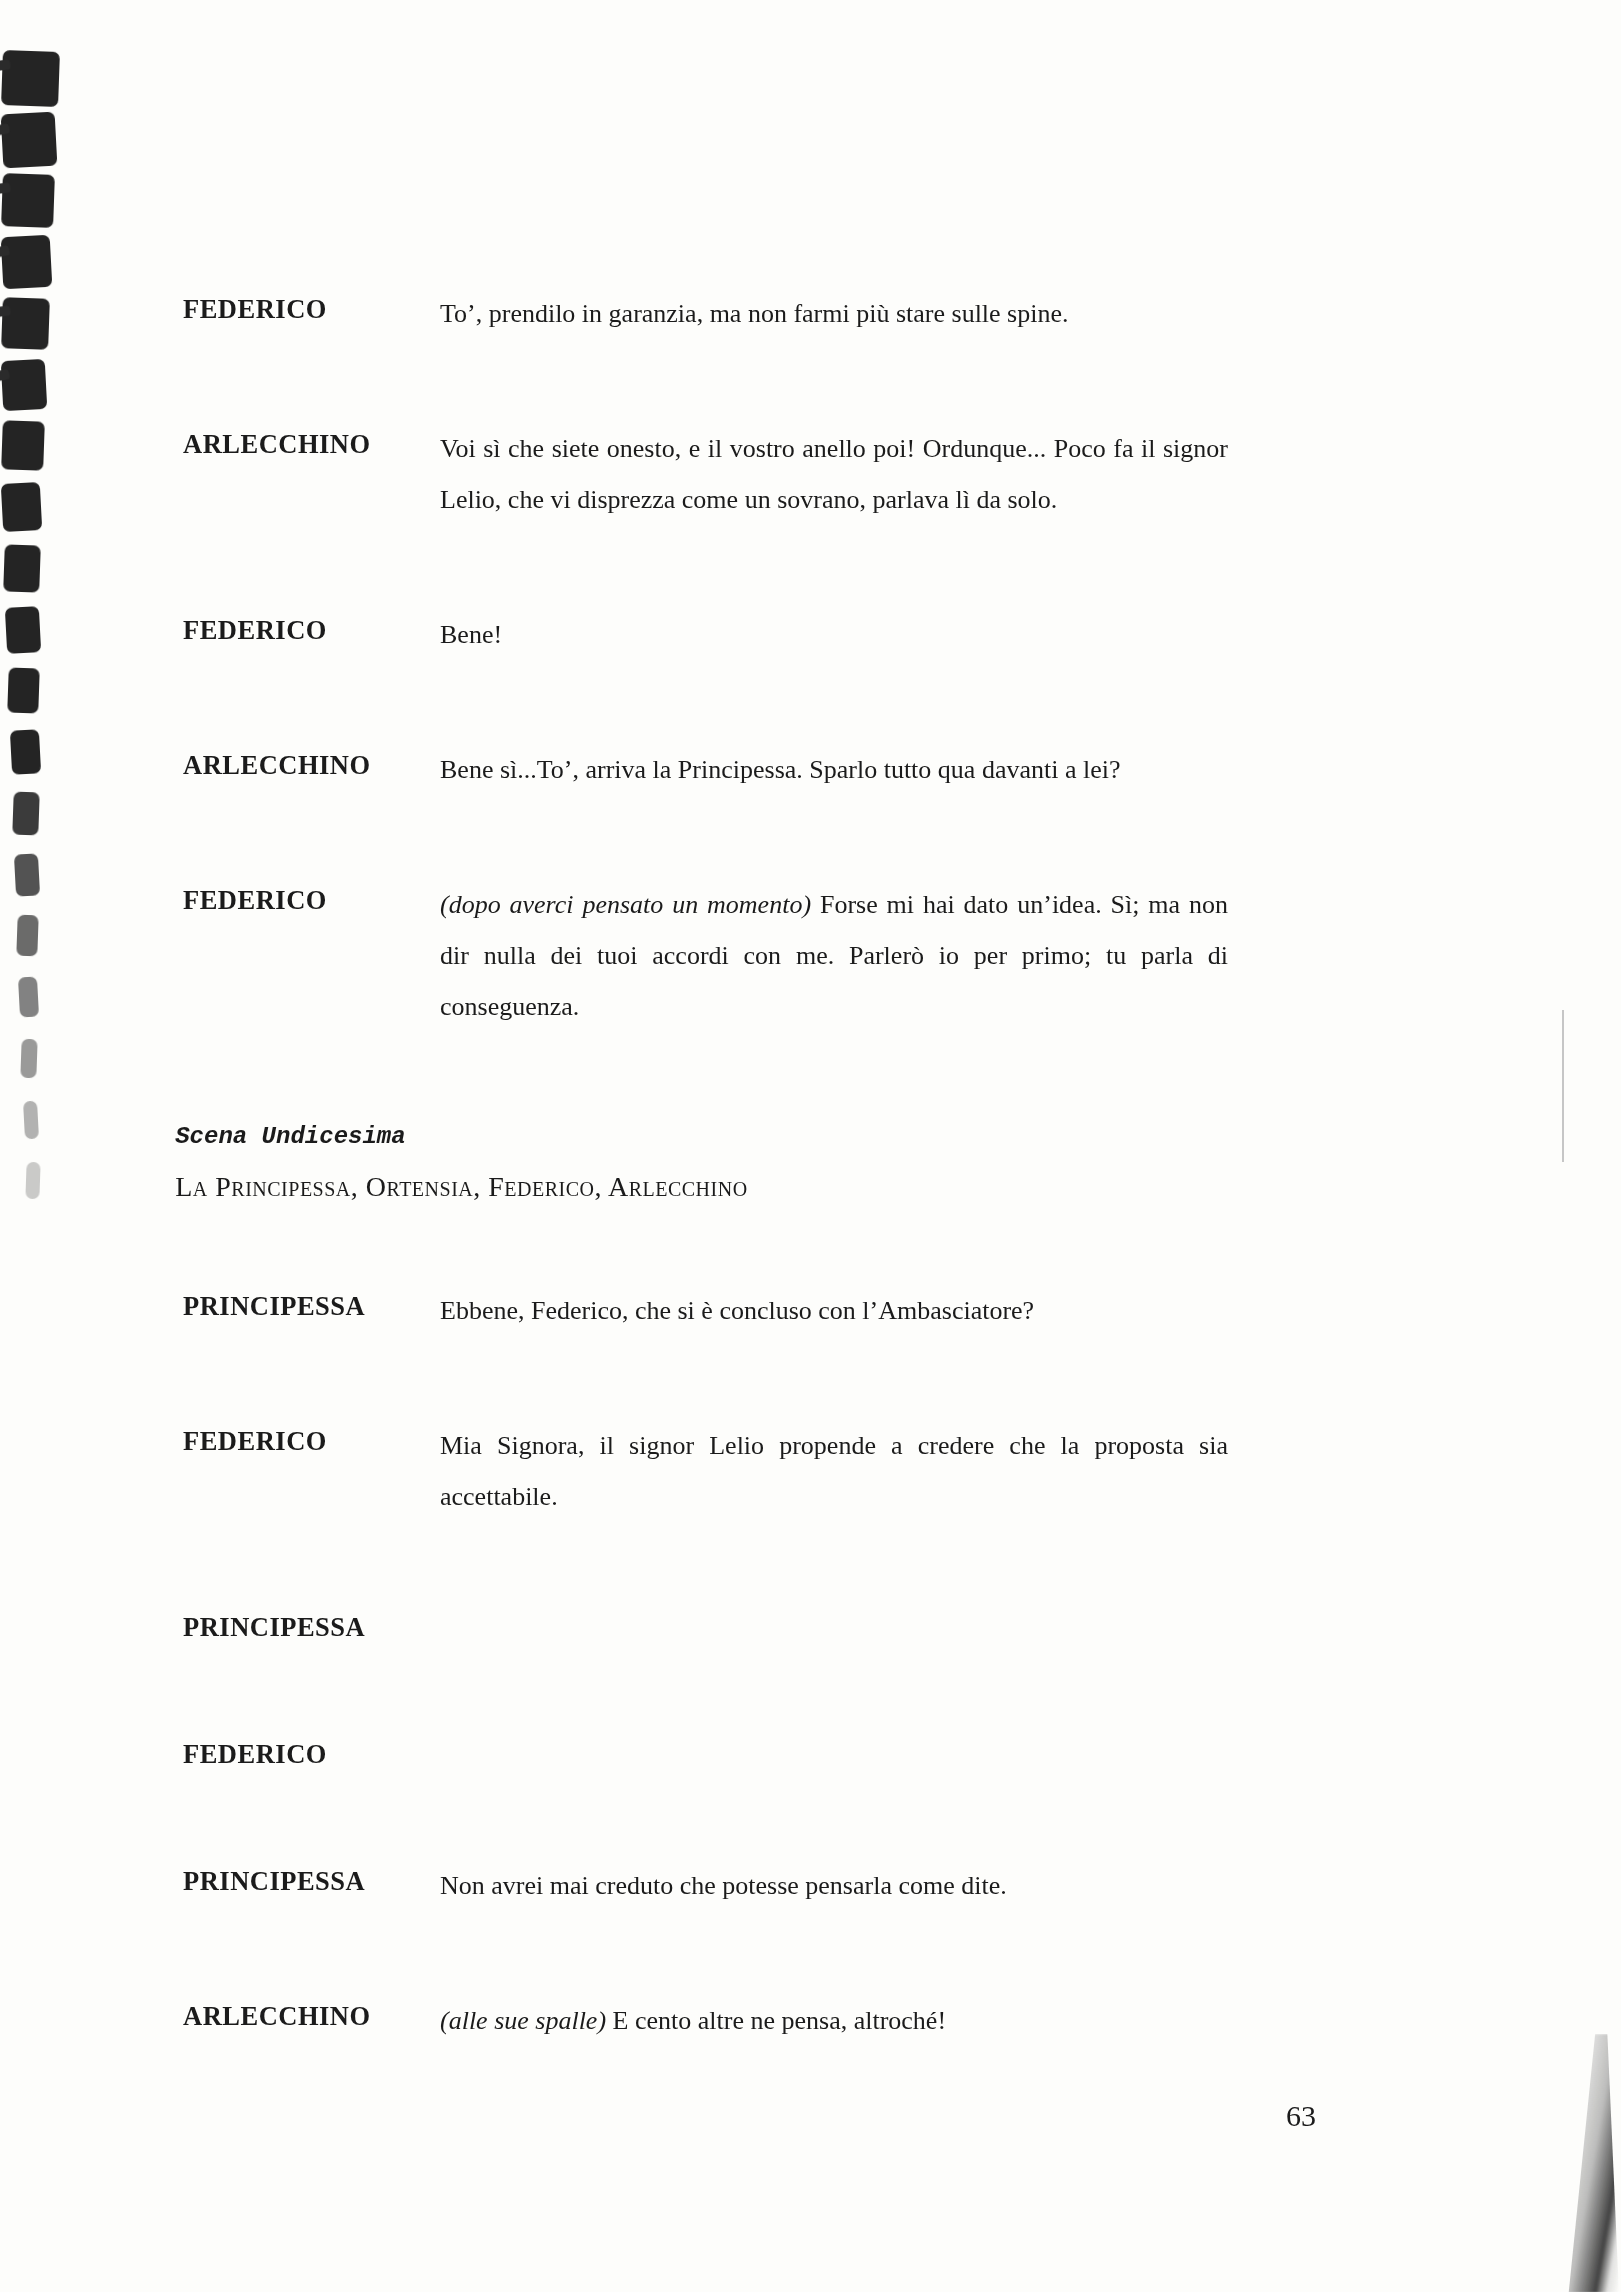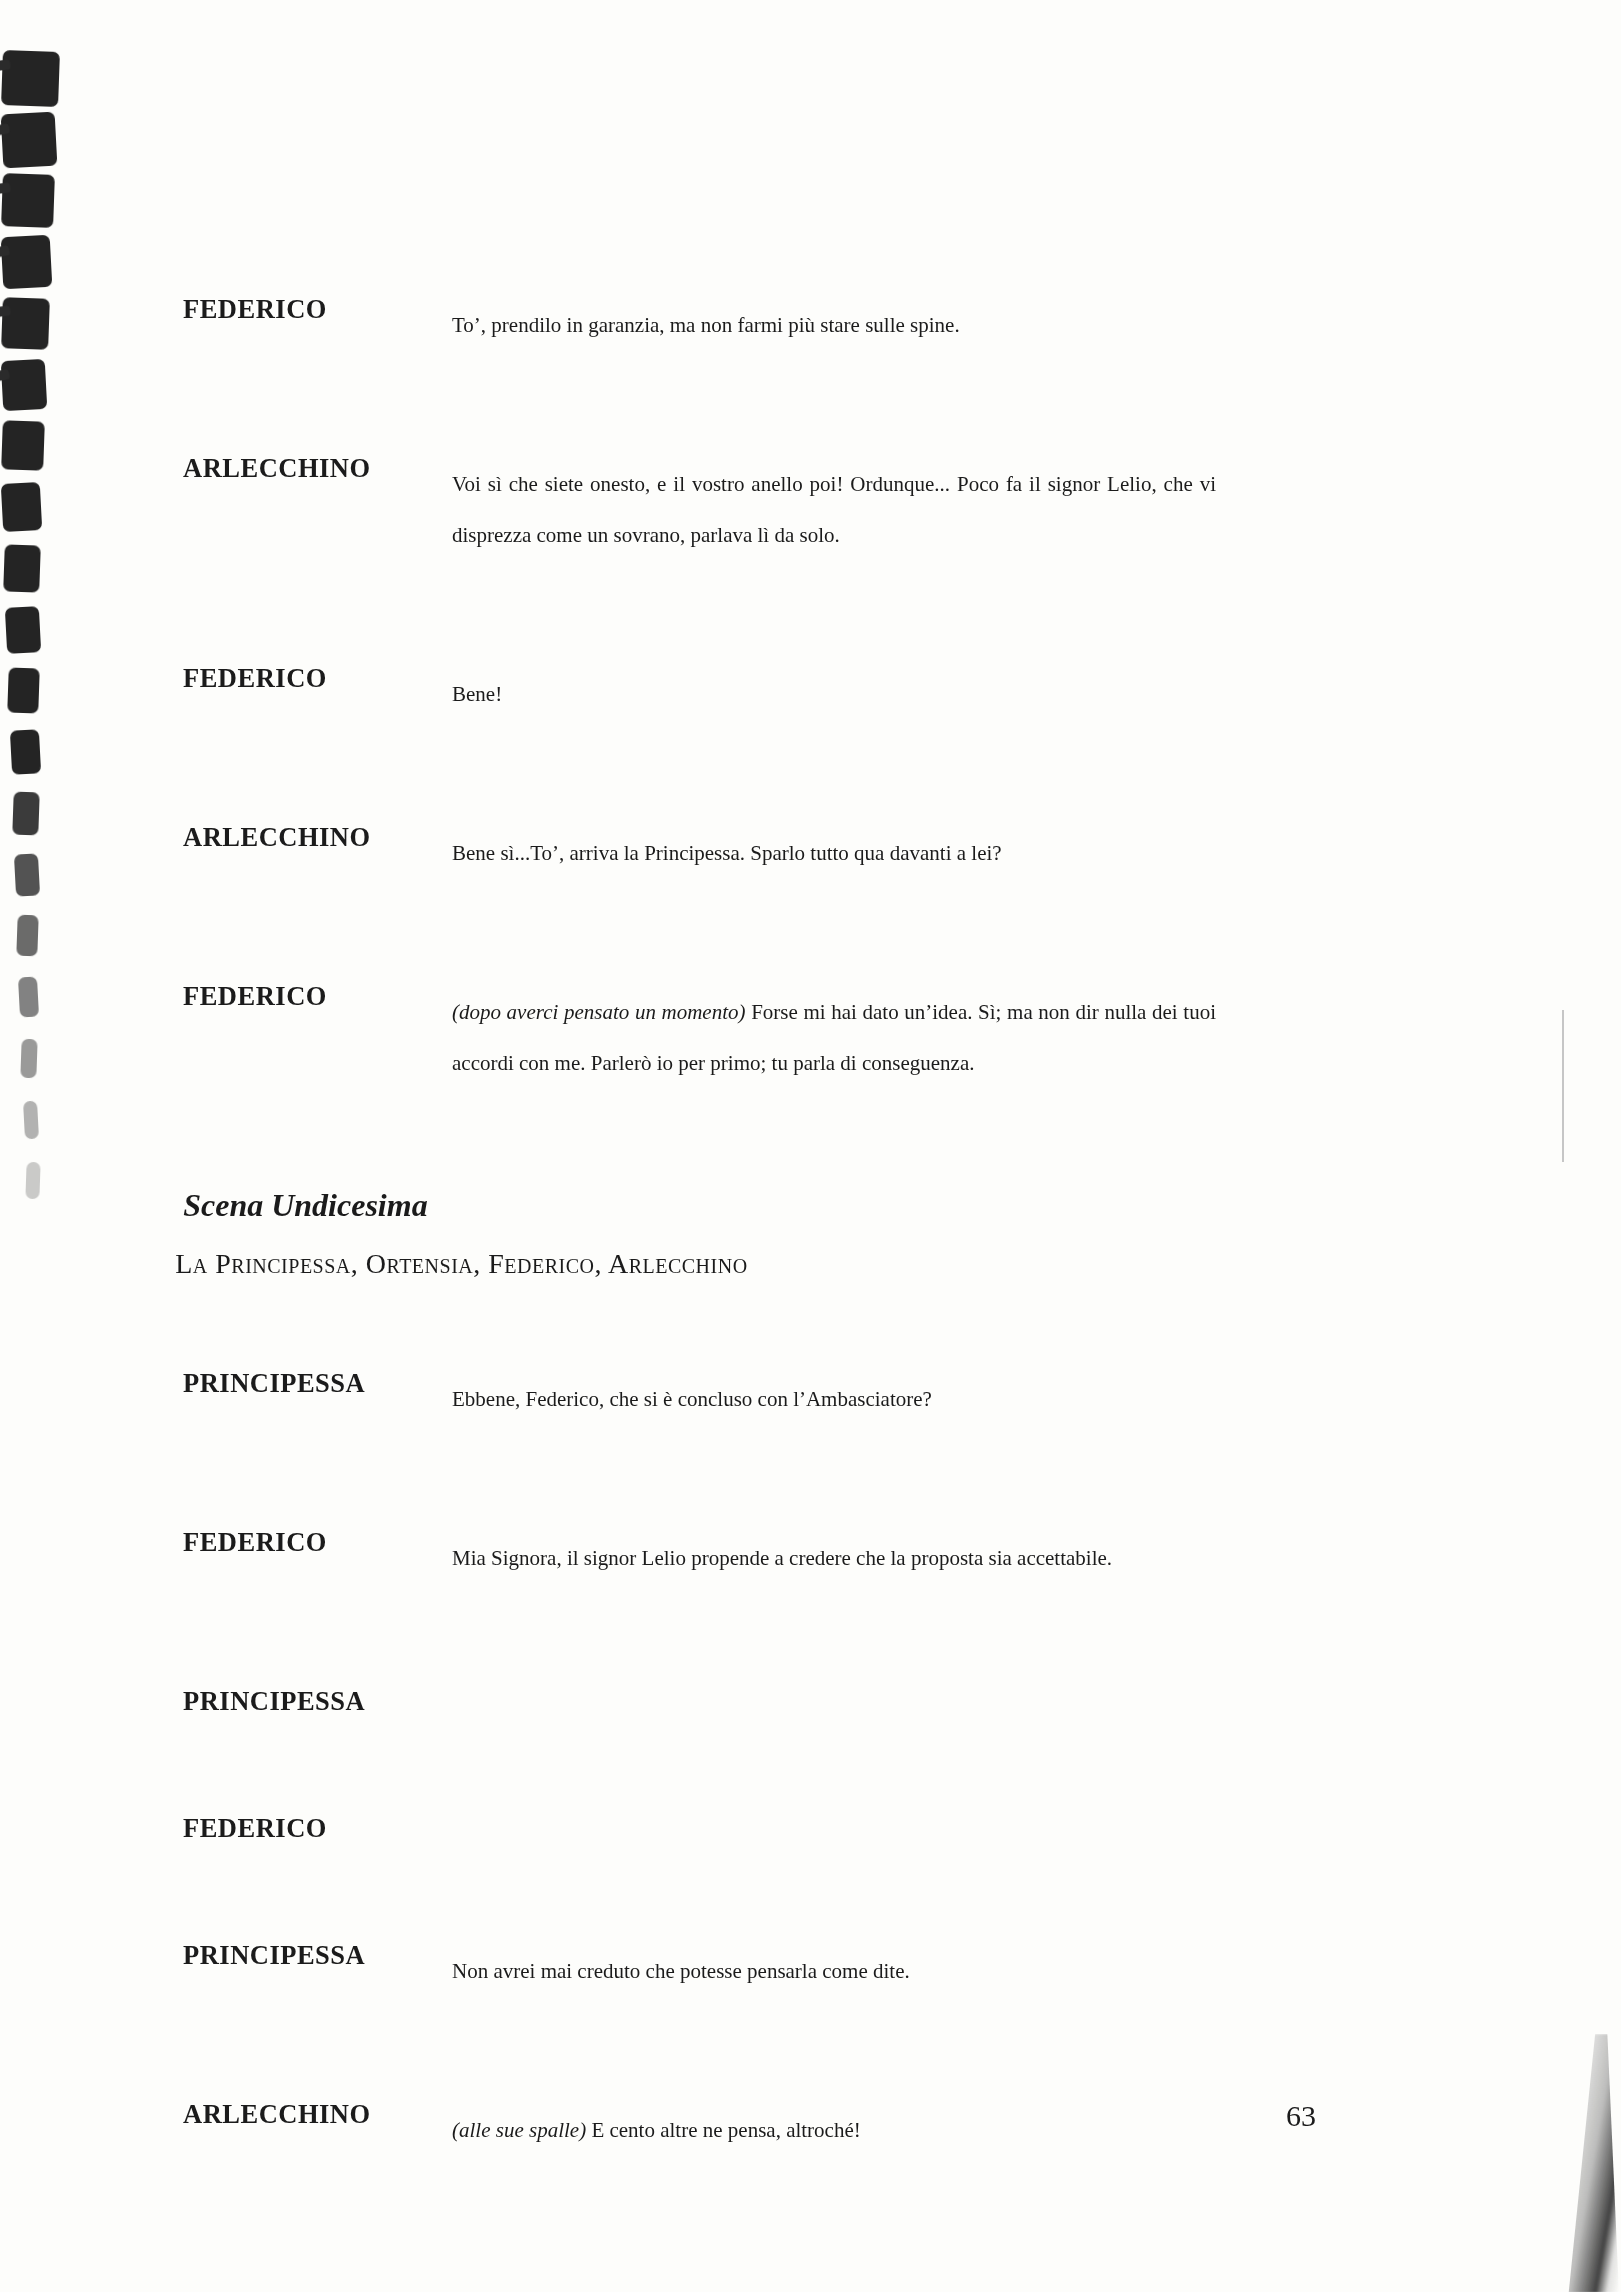--- a/index.html
+++ b/index.html
@@ -53,40 +53,41 @@
   .speaker {
     width: 253px;
     flex: 0 0 253px;
     font-weight: bold;
     font-size: 26.5px;
     letter-spacing: 0.5px;
     line-height: 51px;
     white-space: nowrap;
   }
   .line {
-    margin: 16px;
+    margin: 4px;
     width: 796px;
-    font-size: 21px;
+    font-size: 26px;
     line-height: 51px;
     text-align: justify;
   }
   .line .dir {
     font-style: italic;
   }
 
   
   .scene {
     margin: 39px 0 69px -7.8px;
   }
   .scene h2 {
-    margin: 8px;
-    font-size: 32px;
+    margin: 0;
+    font-size: 24px;
     font-style: italic;
     font-weight: bold;
     line-height: 49px;
+    font-family: Liberation Mono, monospace;
   }
   .scene .cast {
     font-variant: small-caps;
     font-size: 28px;
     line-height: 51px;
     letter-spacing: 0.5px;
   }
 
   
   .page-number {

